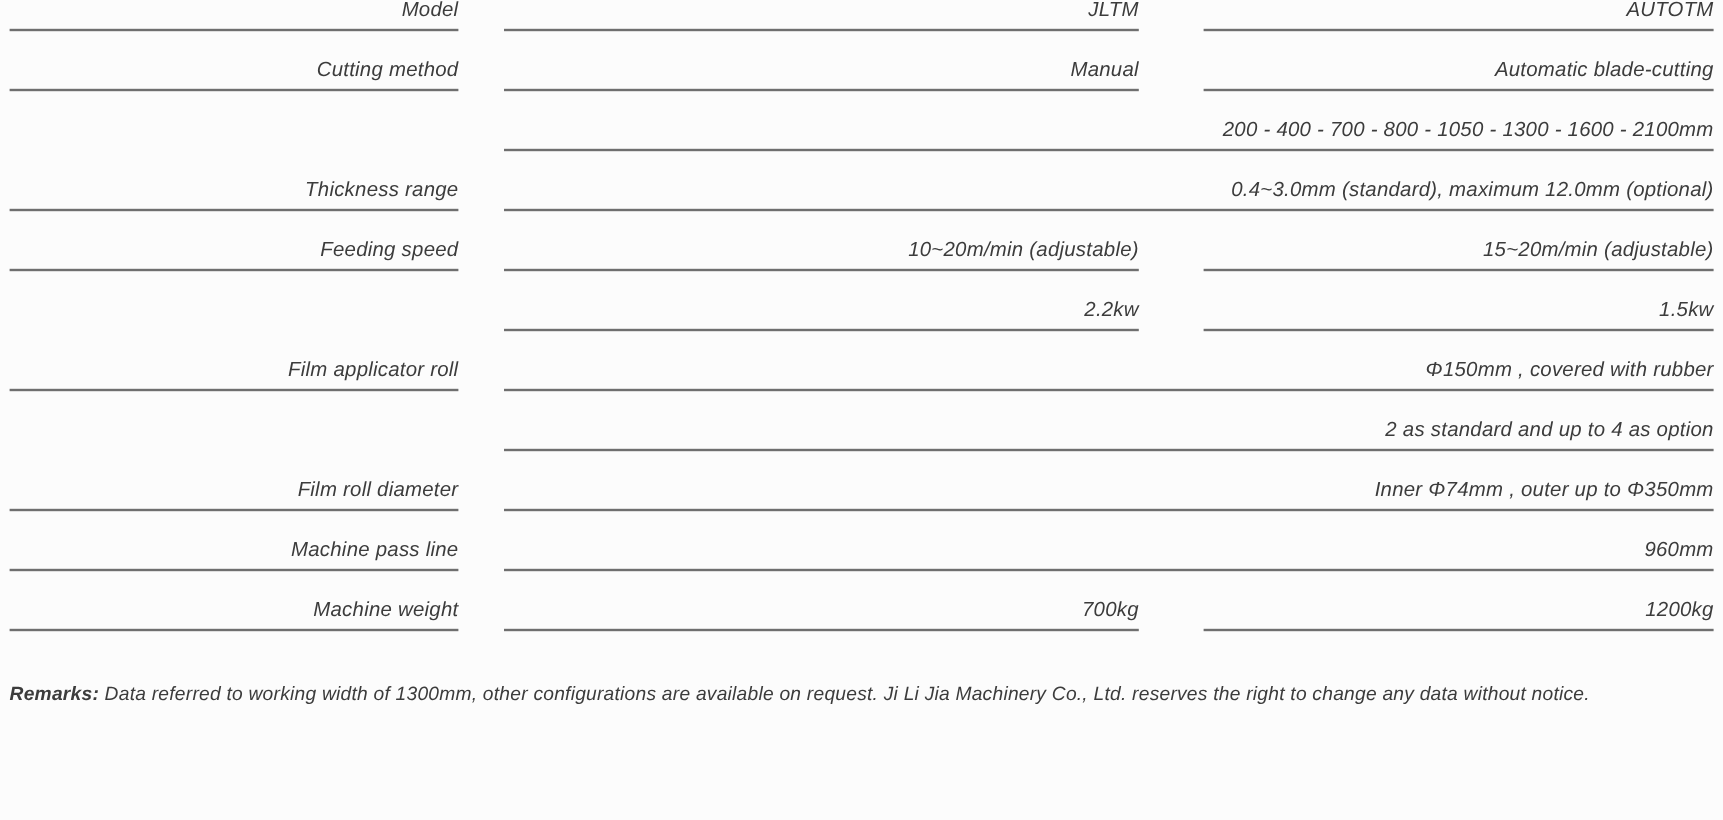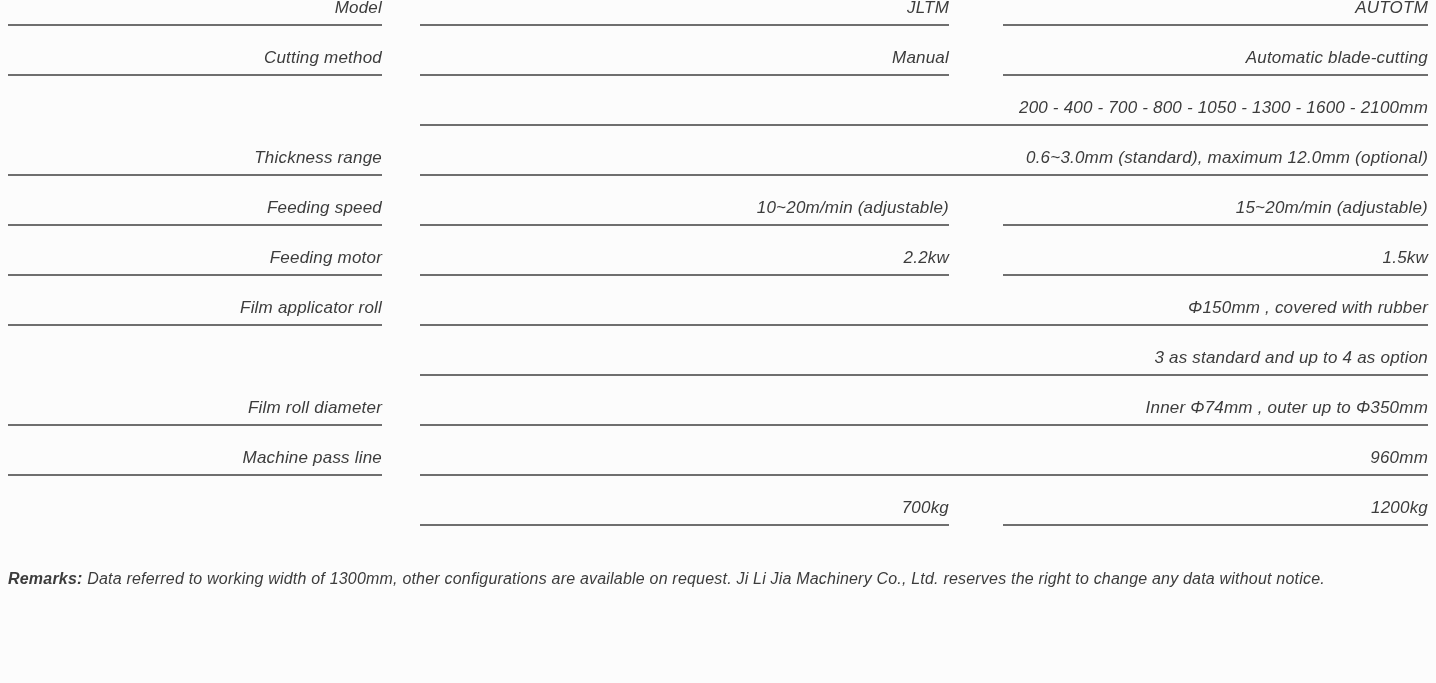--- a/index.html
+++ b/index.html
@@ -108,60 +108,57 @@
     <div class="cell c2 merged">
         <span class="txt">200 - 400 - 700 - 800 - 1050 - 1300 - 1600 - 2100mm</span>
       </div>
   </div>
 
   <div class="row">
     <div class="cell c1">
         <span class="txt">Thickness range</span>
       </div>
     <div class="cell c2 merged">
-        <span class="txt">0.6~3.0mm (standard), maximum 12.0mm (optional)</span>
+        <span class="txt">0.4~3.0mm (standard), maximum 12.0mm (optional)</span>
       </div>
   </div>
 
   <div class="row">
     <div class="cell c1">
         <span class="txt">Feeding speed</span>
       </div>
     <div class="cell c2">
         <span class="txt">10~20m/min (adjustable)</span>
       </div>
     <div class="cell c3">
         <span class="txt">15~20m/min (adjustable)</span>
       </div>
   </div>
 
   <div class="row">
-    <div class="cell c1">
-        <span class="txt">Feeding motor</span>
-      </div>
     <div class="cell c2">
         <span class="txt">2.2kw</span>
       </div>
     <div class="cell c3">
         <span class="txt">1.5kw</span>
       </div>
   </div>
 
   <div class="row">
     <div class="cell c1">
         <span class="txt">Film applicator roll</span>
       </div>
     <div class="cell c2 merged">
         <span class="txt">Φ150mm , covered with rubber</span>
       </div>
   </div>
 
   <div class="row">
     <div class="cell c2 merged">
-        <span class="txt">3 as standard and up to 4 as option</span>
+        <span class="txt">2 as standard and up to 4 as option</span>
       </div>
   </div>
 
   <div class="row">
     <div class="cell c1">
         <span class="txt">Film roll diameter</span>
       </div>
     <div class="cell c2 merged">
         <span class="txt">Inner Φ74mm , outer up to Φ350mm</span>
       </div>
@@ -170,20 +167,23 @@
   <div class="row">
     <div class="cell c1">
         <span class="txt">Machine pass line</span>
       </div>
     <div class="cell c2 merged">
         <span class="txt">960mm</span>
       </div>
   </div>
 
   <div class="row">
+    <div class="cell c1">
+        <span class="txt">Machine weight</span>
+      </div>
     <div class="cell c2">
         <span class="txt">700kg</span>
       </div>
     <div class="cell c3">
         <span class="txt">1200kg</span>
       </div>
   </div>
 
 </div>
 

